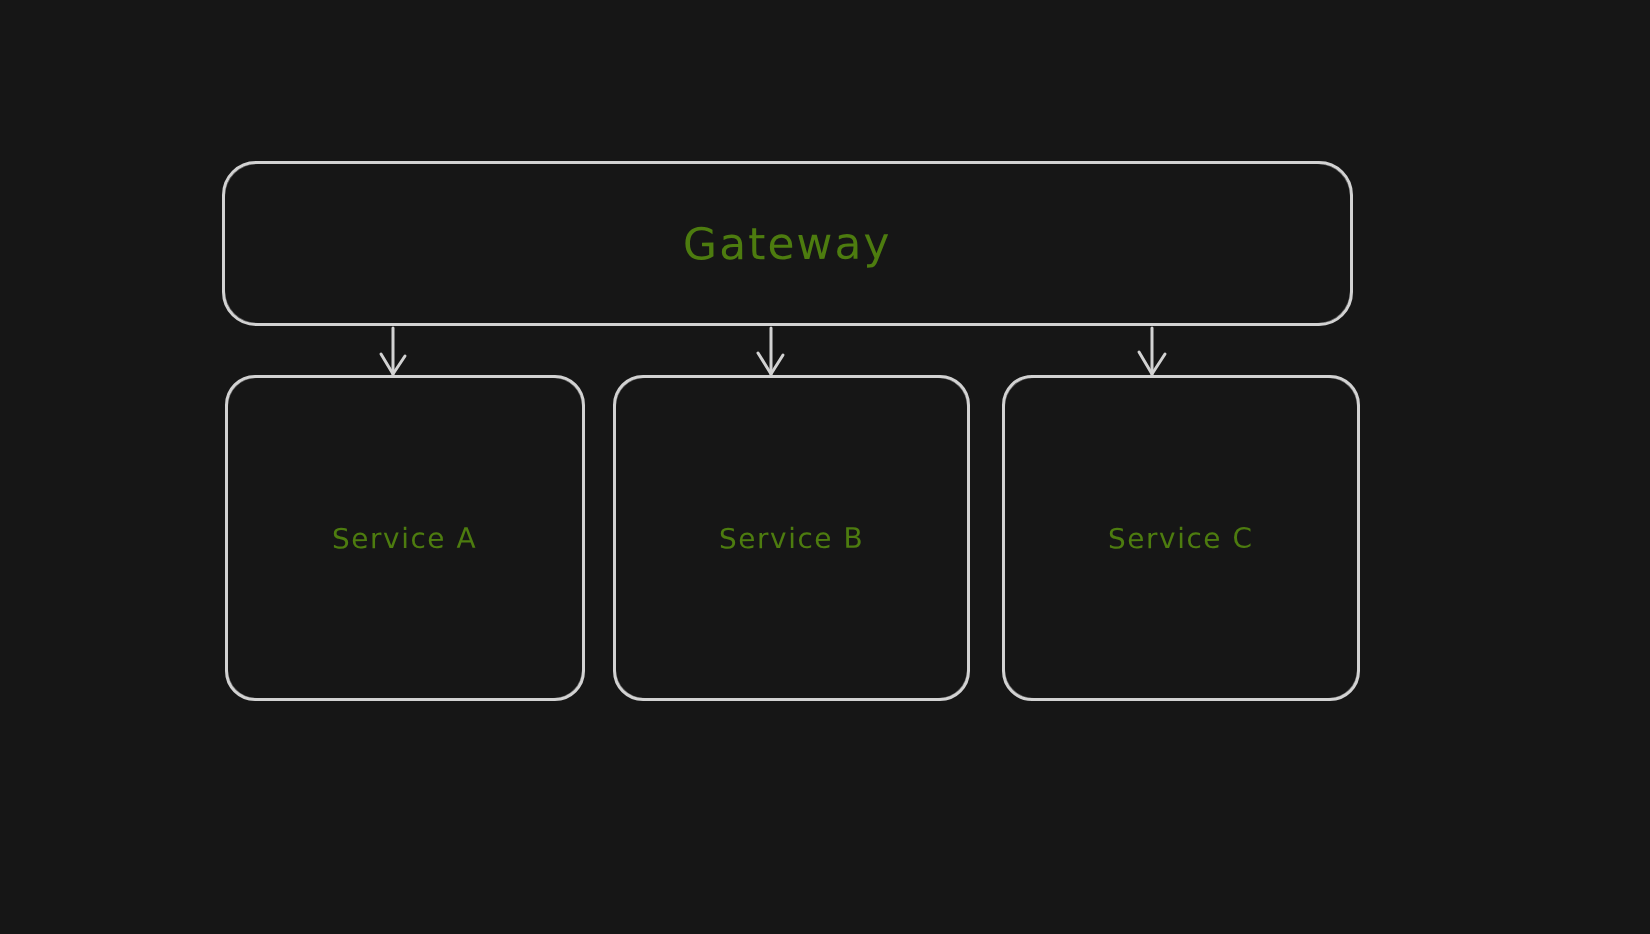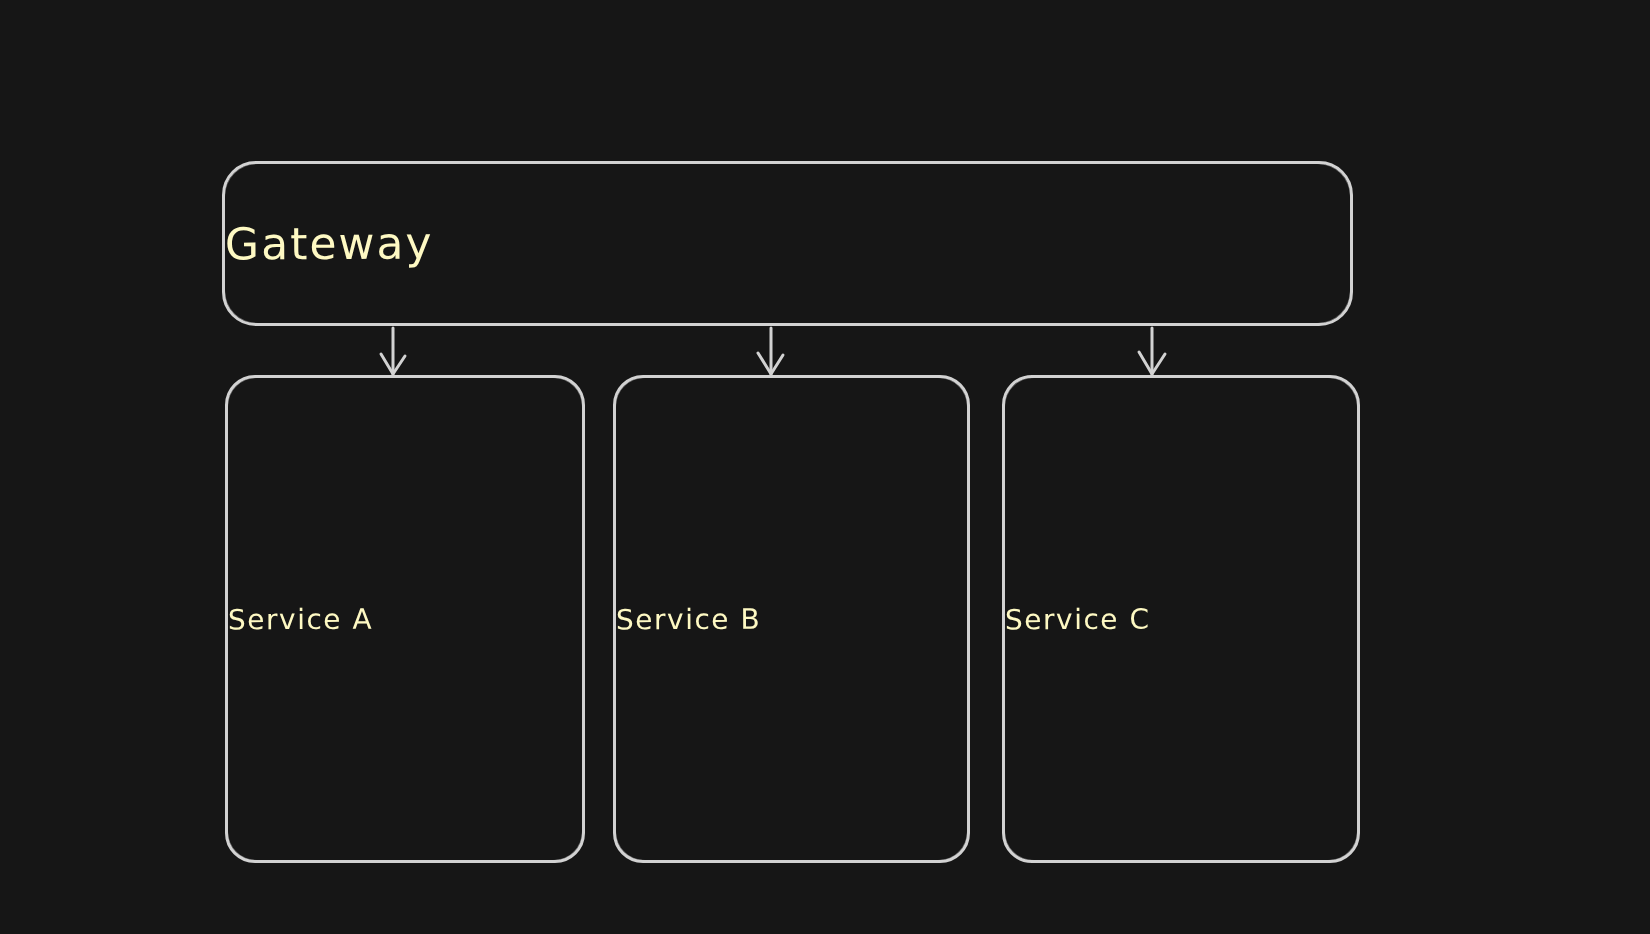--- a/index.html
+++ b/index.html
@@ -15,21 +15,22 @@
     overflow: hidden;
     font-family: "DejaVu Sans", "Liberation Sans", sans-serif;
   }
   .node {
     position: absolute;
     box-sizing: border-box;
     border: 3px solid #d2d2d2;
     background: transparent;
     display: flex;
     align-items: center;
-    color: #fef9c3;
+    justify-content: center;
+    color: #4d7c0f;
   }
   
   .node::after {
     content: "";
     position: absolute;
     inset: -1px;
     border-radius: inherit;
     border: 1px solid rgba(210,210,210,0.35);
     pointer-events: none;
   }
@@ -41,21 +42,21 @@
     border-radius: 34px;
   }
   .node-gateway .node-label {
     font-size: 44px;
     letter-spacing: 2px;
     font-weight: 500;
     transform: rotate(-0.3deg);
   }
   .node-service {
     top: 375px;
-    height: 488px;
+    height: 326px;
     border-radius: 30px;
   }
   .node-service .node-label {
     font-size: 28px;
     letter-spacing: 1.5px;
     transform: rotate(-0.3deg);
   }
   .node-service-a { left: 225px;  width: 360px; }
   .node-service-b { left: 613px;  width: 357px; }
   .node-service-c { left: 1002px; width: 358px; }

